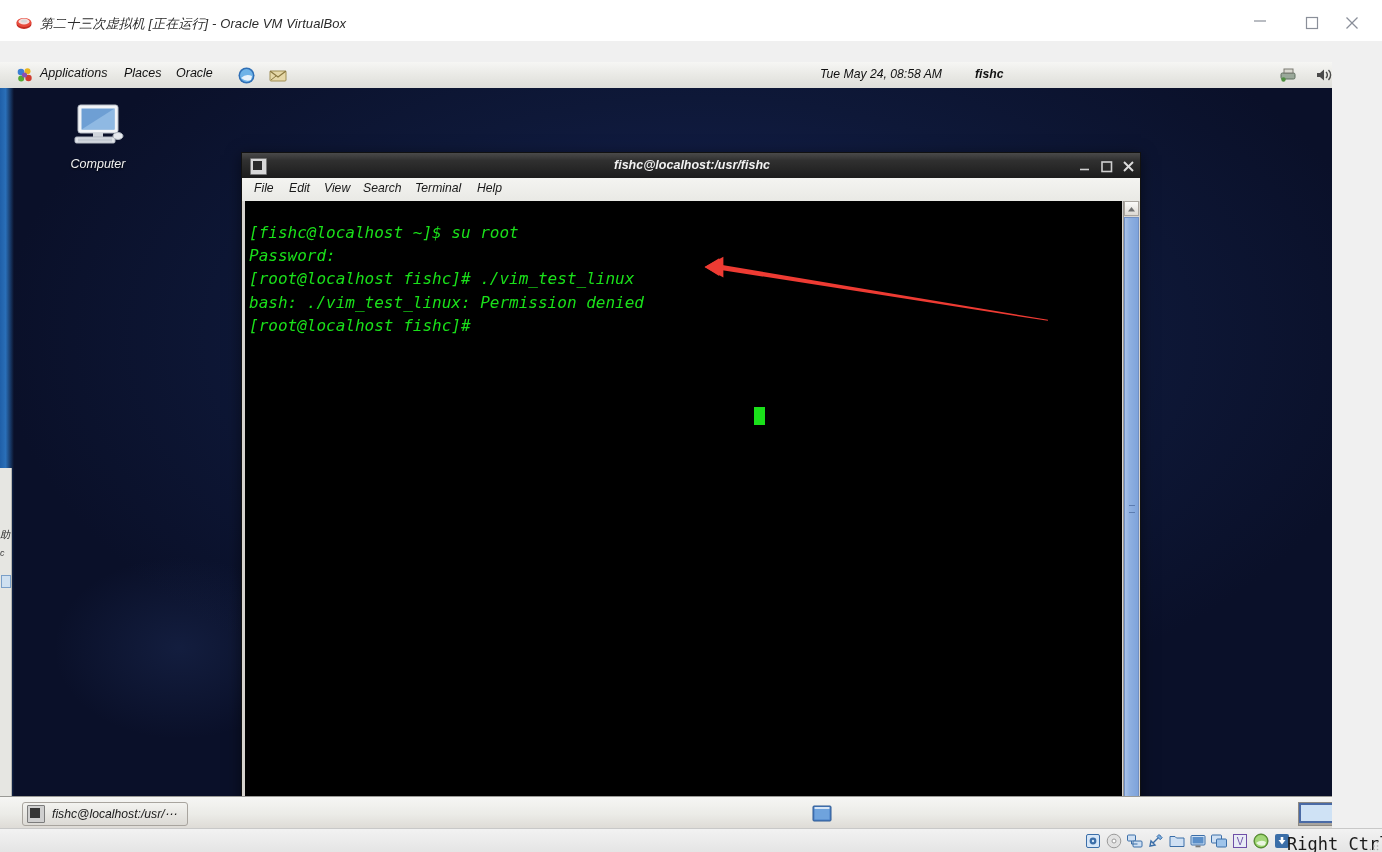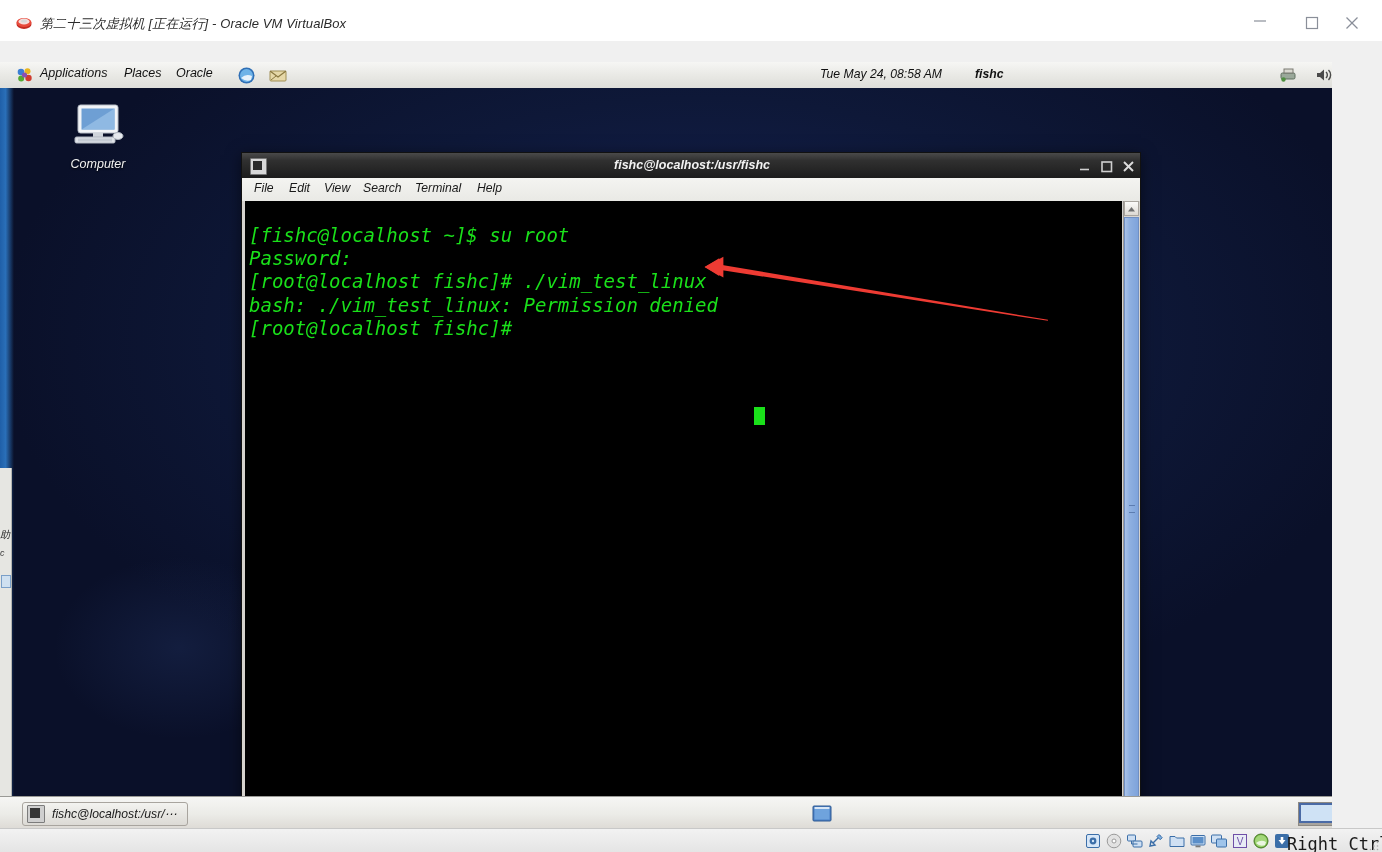--- a/index.html
+++ b/index.html
@@ -269,21 +269,21 @@
     position: absolute;
     left: 3px; top: 0px;
     width: 877px; height: 613px;
     background: #000000;
     overflow: hidden;
   }
   #term-text {
     position: absolute;
     left: 4px; top: 4px;
     font-family: "DejaVu Sans Mono", "Liberation Mono", monospace;
-    font-size: 19px;
+    font-size: 16px;
     line-height: 23.2px;
     color: #1ae01a;
     white-space: pre;
   }
   #term-cursor {
     position: absolute;
     left: 509px; top: 206px;
     width: 11px; height: 18px;
     background: #1ae01a;
   }

